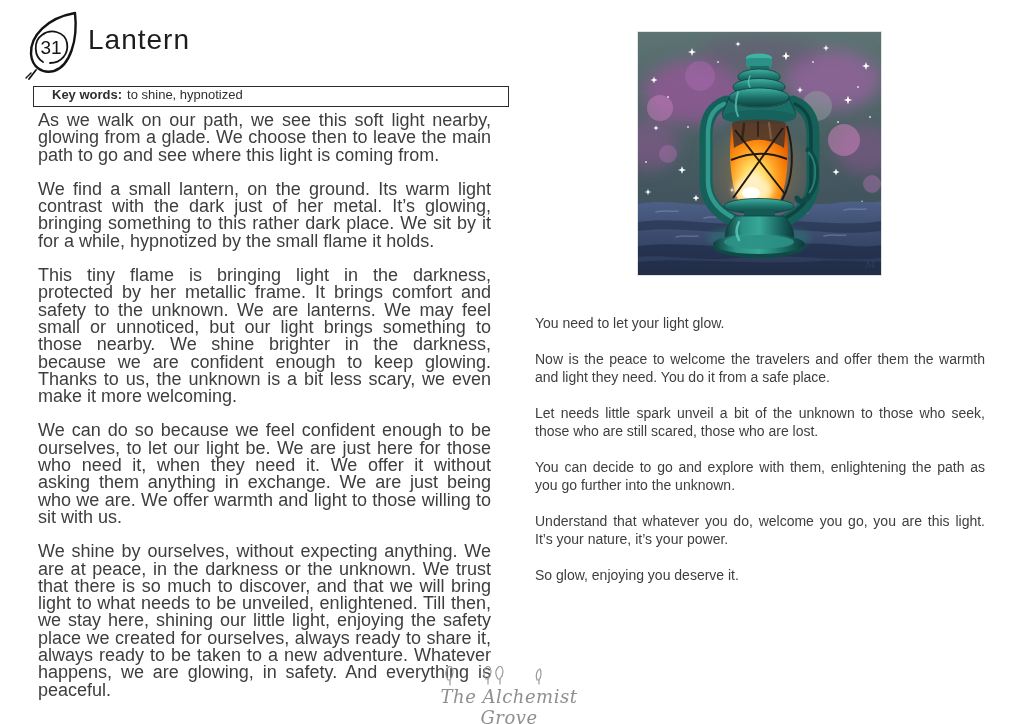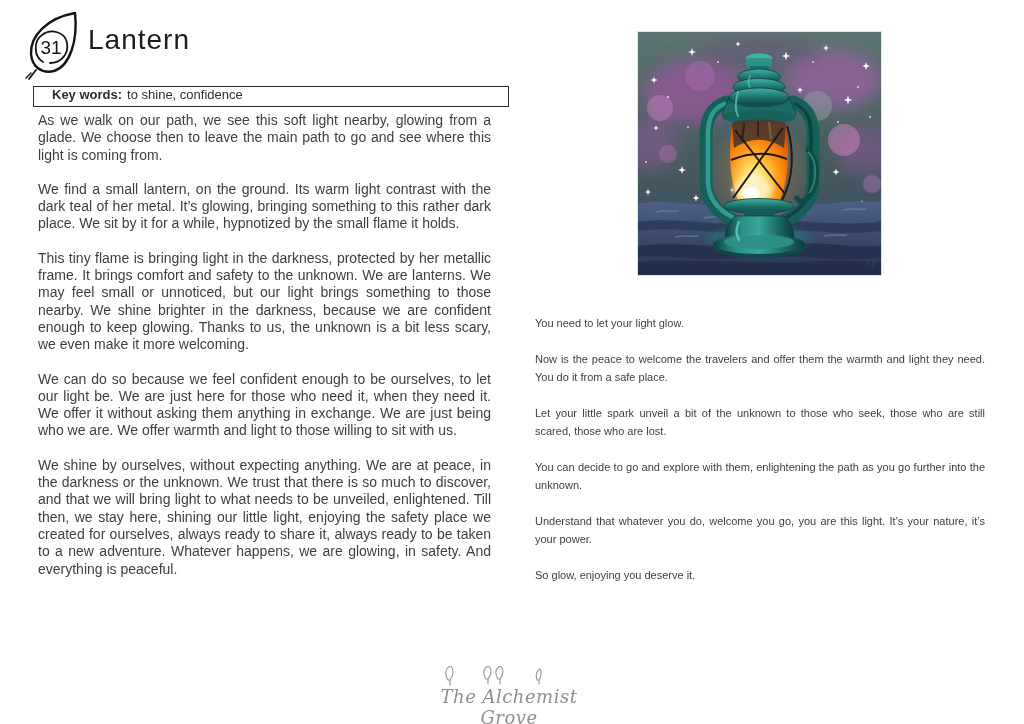--- a/index.html
+++ b/index.html
@@ -16,26 +16,26 @@
   
   .kw-box {
     position:absolute; left:33px; top:86px; width:456px; height:19px;
     border:1.5px solid #2b2b2b; display:flex; 
     padding-left:18px; font-size:13px; color:#2e2e2e;
   }
   .kw-label { font-weight:bold; margin-right:5px; }
   
   .col-left {
     position:absolute; left:38px; top:112px; width:453px;
-    font-size:14px; line-height:17.3px; text-align:justify; color:#3e3e3e;
+    font-size:18px; line-height:17.3px; text-align:justify; color:#3e3e3e;
   }
   .col-left p { margin:0 0 17px 0; }
   .col-right {
     position:absolute; left:535px; top:314px; width:450px;
-    font-size:11px; line-height:18px; text-align:justify; color:#3e3e3e;
+    font-size:14px; line-height:18px; text-align:justify; color:#3e3e3e;
   }
   .col-right p { margin:0 0 18px 0; }
   
   .illustration {
     position:absolute; left:637px; top:31px; width:243px; height:243px;
     border:1px solid #e2e2e2; box-sizing:content-box;
   }
   
   .brand {
     position:absolute; left:420px; top:666px; width:178px; height:54px;text-decoration:underline;
@@ -59,26 +59,26 @@
       <path d="M9,63 L4,68" stroke-width="1.4"></path>
     </g>
     <path d="M21,52 C12,47 11,31 20,25 C29,18 43,22 45,33 C47,44 39,53 28,53" fill="none" stroke="#141414" stroke-width="1.8" stroke-linecap="round"></path>
     <text x="29" y="44" text-anchor="middle" font-family="Liberation Sans, sans-serif" font-size="19" fill="#141414">31</text>
   </svg>
 
   <div class="page-title">Lantern</div>
 
   <div class="kw-box">
     <span class="kw-label">Key words:</span>
-    <span>to shine, confidence</span>
+    <span>to shine, hypnotized</span>
   </div>
 
   <div class="col-left">
     <p>As we walk on our path, we see this soft light nearby, glowing from a glade. We choose then to leave the main path to go and see where this light is coming from.</p>
-    <p>We find a small lantern, on the ground. Its warm light contrast with the dark teal of her metal. It’s glowing, bringing something to this rather dark place. We sit by it for a while, hypnotized by the small flame it holds.</p>
+    <p>We find a small lantern, on the ground. Its warm light contrast with the dark just of her metal. It’s glowing, bringing something to this rather dark place. We sit by it for a while, hypnotized by the small flame it holds.</p>
     <p>This tiny flame is bringing light in the darkness, protected by her metallic frame. It brings comfort and safety to the unknown. We are lanterns. We may feel small or unnoticed, but our light brings something to those nearby. We shine brighter in the darkness, because we are confident enough to keep glowing. Thanks to us, the unknown is a bit less scary, we even make it more welcoming.</p>
     <p>We can do so because we feel confident enough to be ourselves, to let our light be. We are just here for those who need it, when they need it. We offer it without asking them anything in exchange. We are just being who we are. We offer warmth and light to those willing to sit with us.</p>
     <p>We shine by ourselves, without expecting anything. We are at peace, in the darkness or the unknown. We trust that there is so much to discover, and that we will bring light to what needs to be unveiled, enlightened. Till then, we stay here, shining our little light, enjoying the safety place we created for ourselves, always ready to share it, always ready to be taken to a new adventure. Whatever happens, we are glowing, in safety. And everything is peaceful.</p>
   </div>
 
   <svg class="illustration" viewBox="0 0 243 243">
     <defs>
       <linearGradient id="bg" x1="0" y1="0" x2="0" y2="1">
         <stop offset="0" stop-color="#5d7473"></stop>
         <stop offset="0.45" stop-color="#495f62"></stop>
@@ -247,21 +247,21 @@
         <path d="M112,44 C110,48 110,52 112,55" stroke-width="1.5" opacity="0.7"></path>
       </g>
     </g>
 
     <text x="232" y="236" text-anchor="middle" font-family="DejaVu Serif, serif" font-style="italic" font-size="10" fill="#2b3e66">M</text>
   </svg>
 
   <div class="col-right">
     <p>You need to let your light glow.</p>
     <p>Now is the peace to welcome the travelers and offer them the warmth and light they need. You do it from a safe place.</p>
-    <p>Let your little spark unveil a bit of the unknown to those who seek, those who are still scared, those who are lost.</p>
+    <p>Let needs little spark unveil a bit of the unknown to those who seek, those who are still scared, those who are lost.</p>
     <p>You can decide to go and explore with them, enlightening the path as you go further into the unknown.</p>
     <p>Understand that whatever you do, welcome you go, you are this light. It’s your nature, it’s your power.</p>
     <p>So glow, enjoying you deserve it.</p>
   </div>
 
   <div class="brand">
     <svg class="brand-sprouts" width="140" height="20" viewBox="0 0 140 20">
       <g fill="none" stroke="#9a9a9a" stroke-width="1.2" stroke-linecap="round">
         <path d="M14,14 C10,8 12,2 16,0 C20,2 20,9 16,14 Z"></path>
         <path d="M16,14 L16,19"></path>

